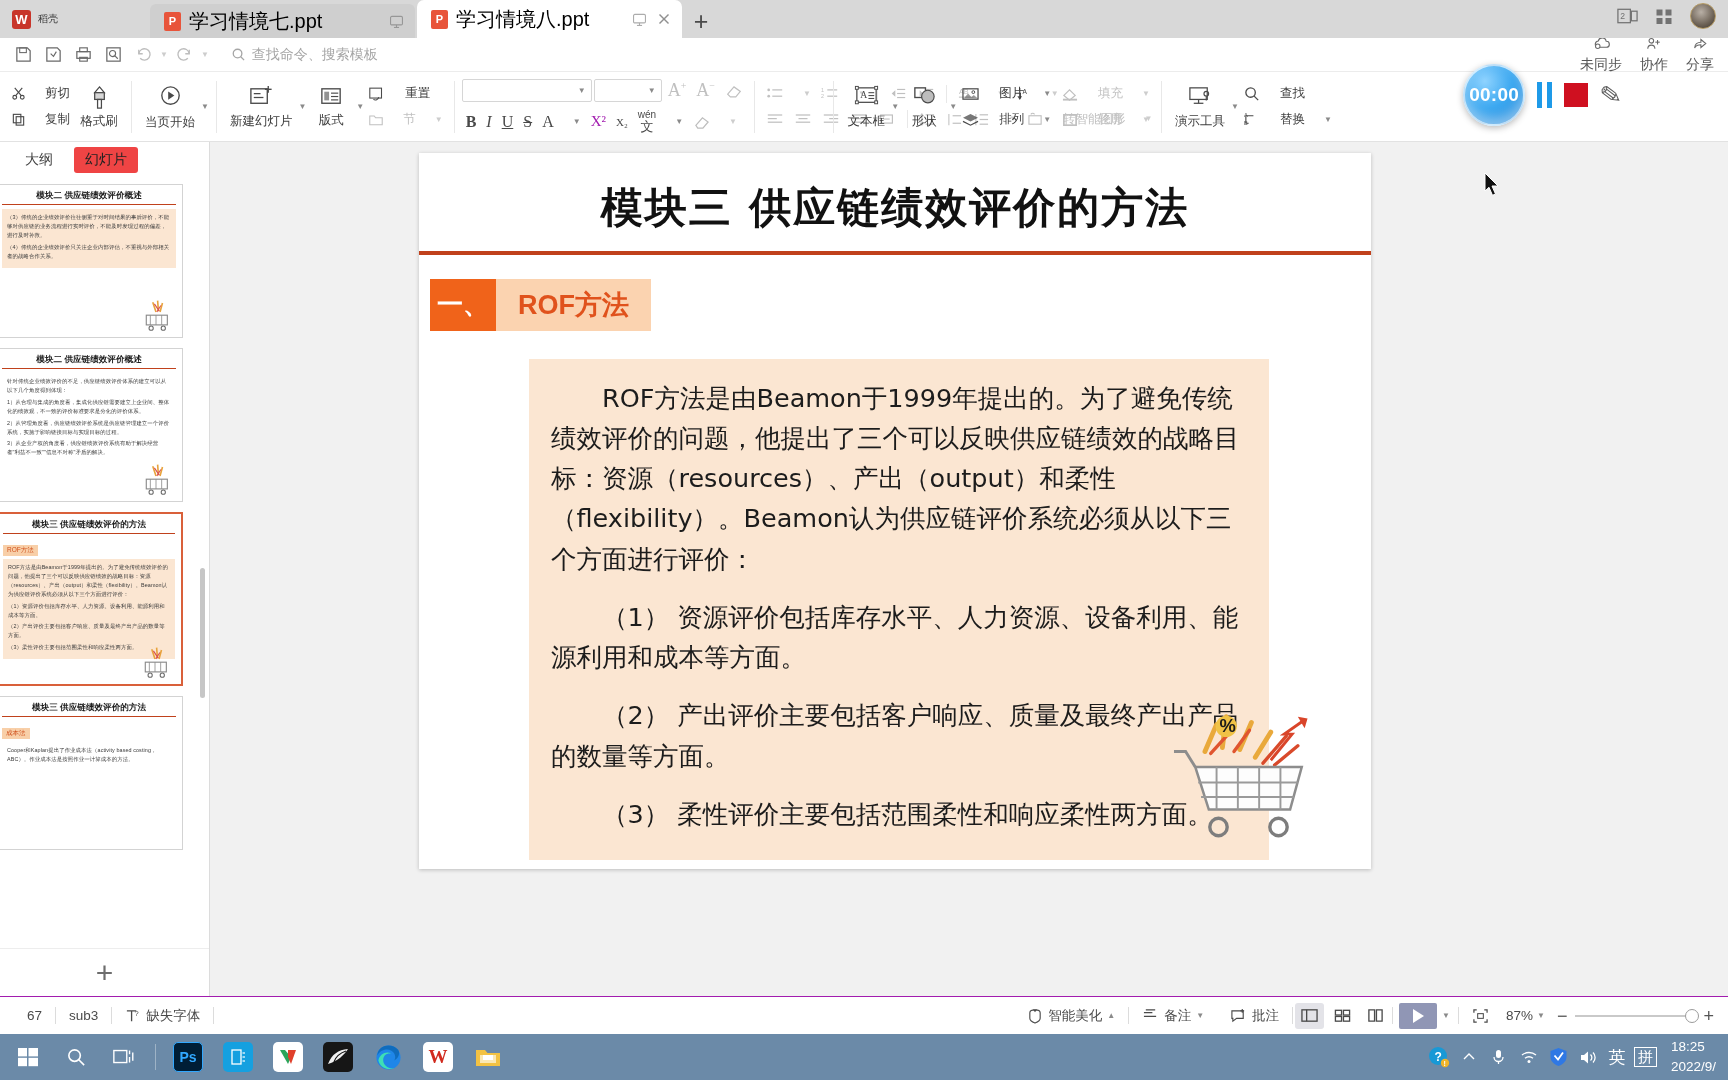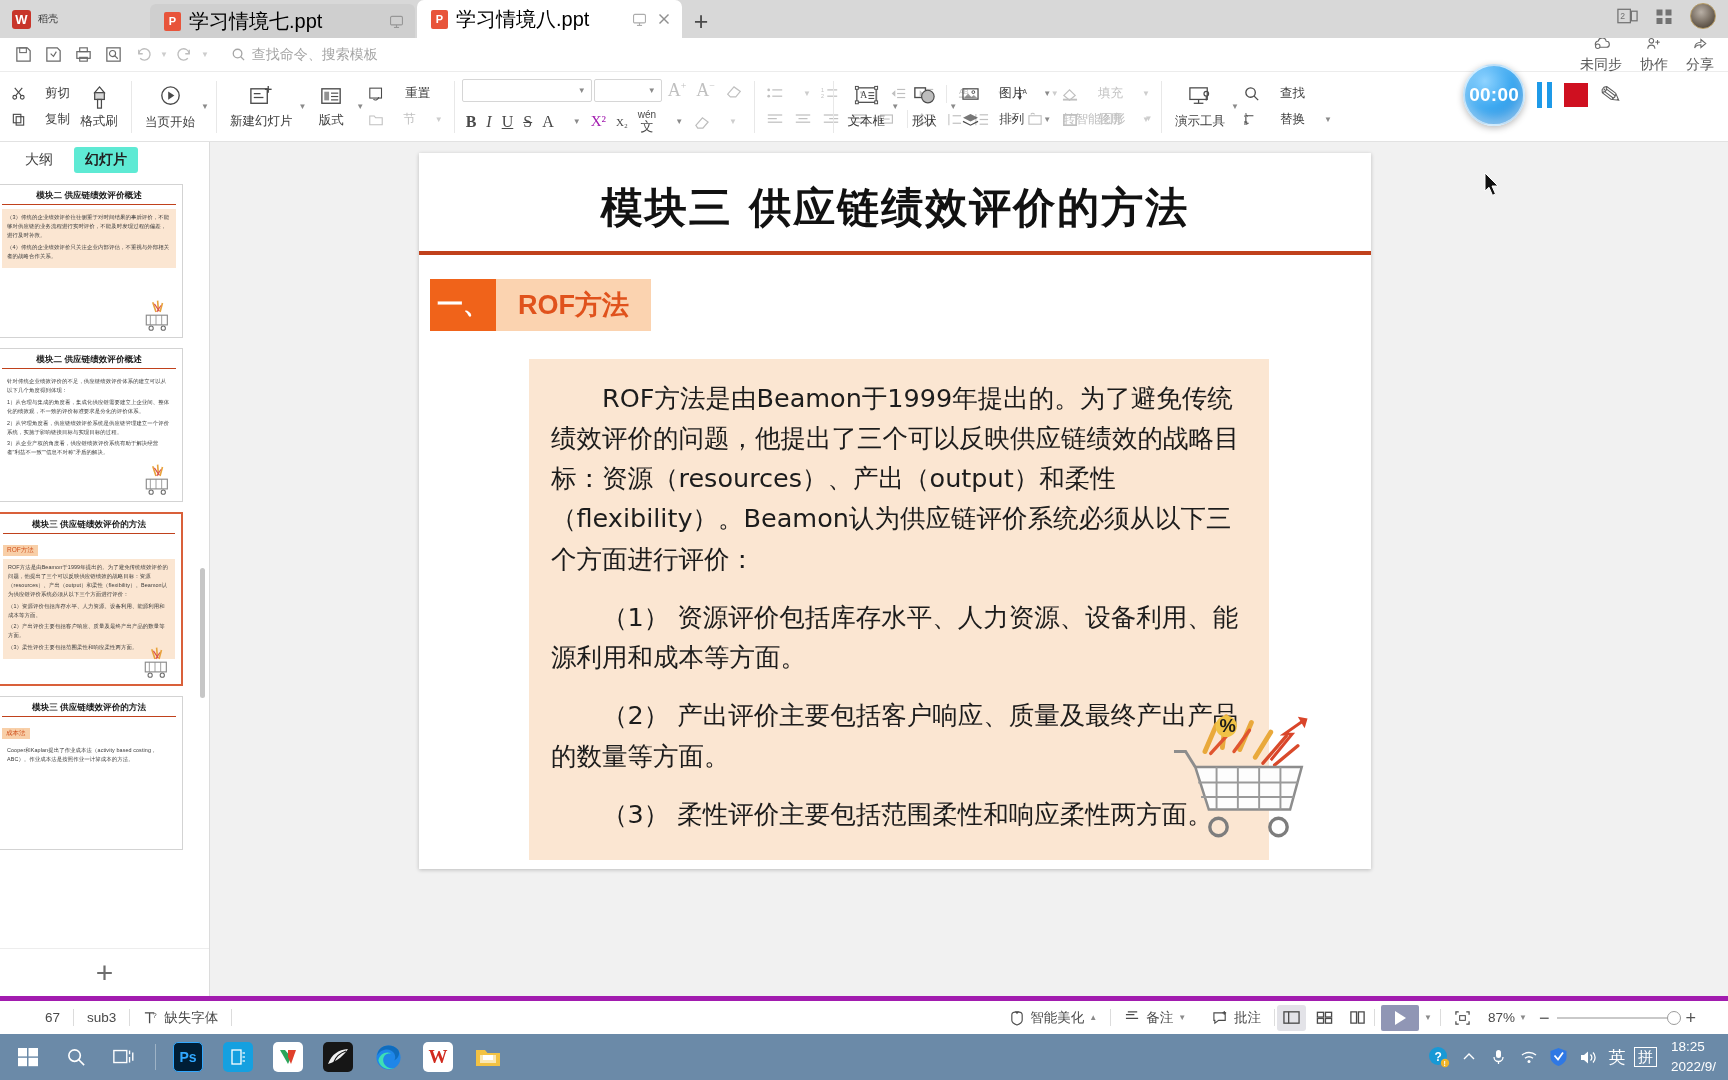--- a/index.html
+++ b/index.html
@@ -149,21 +149,21 @@
   
   .workspace { flex:1 1 auto; display:flex; min-height:0; background:#f0f0f0; }
 
   
   .sidebar {
     width:210px; flex:0 0 210px; background:#fff; display:flex; flex-direction:column;
     border-right:1px solid #dcdcdc; min-height:0;
   }
   .side-tabs { height:36px; display:flex; align-items:center; gap:10px; padding:0 14px; }
   .side-tab { font-size:14px; color:#444; padding:4px 11px; border-radius:3px; }
-  .side-tab.active { background:#5eead4; color:#222;font-weight:bold; }
+  .side-tab.active { background:#ef4444; color:#222; }
   .thumbs { flex:1 1 auto; overflow:hidden; padding:2px 0 0 0; position:relative; }
   .thumb-wrap { padding:4px 22px 6px 0; }
   .thumb {
     width:188px; height:auto; background:#fff; border:1px solid #d3d3d3;
     margin-left:-5px; position:relative; overflow:hidden;
     box-shadow:0 0 0 0 rgba(0,0,0,0);
   }
   .thumb.selected { border:2.5px solid #d9603a; }
   .t-inner { padding:5px 6px 6px 6px; position:relative; height:152px; }
   .t-title {
@@ -224,21 +224,21 @@
   }
   .content-box p { margin:0; text-indent:2em; }
   .content-box p.gap { margin-top:18px; }
   .cart-art {
     position:absolute; right:40px; bottom:12px; width:165px; height:150px;
   }
 
   
   .statusbar {
     height:38px; flex:0 0 38px; background:#fff; display:flex; align-items:center;
-    border-top:5px solid #a21caf; font-size:13.5px; color:#4a4a4a; padding:0 32px;
+    border-top:1px solid #a21caf; font-size:13.5px; color:#4a4a4a; padding:0 14px;
   }
   .sb-item { display:flex; align-items:center; gap:5px; padding:0 13px; white-space:nowrap; }
   .sb-sep { width:1px; height:17px; background:#dcdcdc; }
   .sb-right { margin-left:auto; display:flex; align-items:center; gap:0; }
   .view-btn {
     width:29px; height:26px; display:flex; align-items:center; justify-content:center;
     border-radius:3px; margin:0 2px;
   }
   .view-btn.active { background:#e3e3e8; }
   .play-btn {

